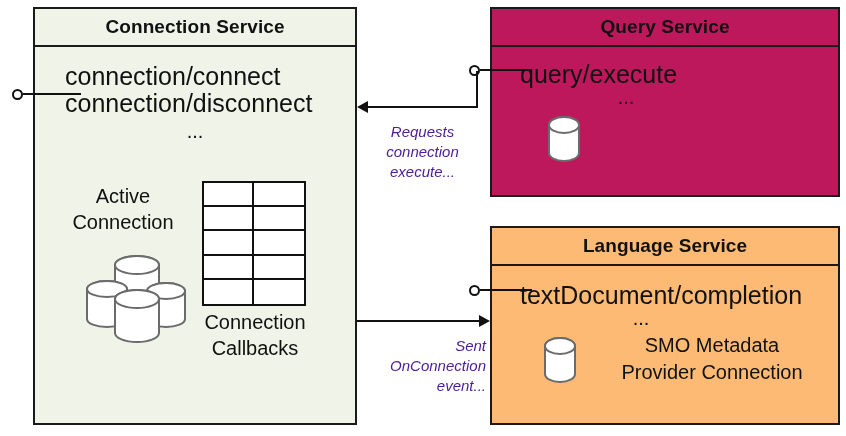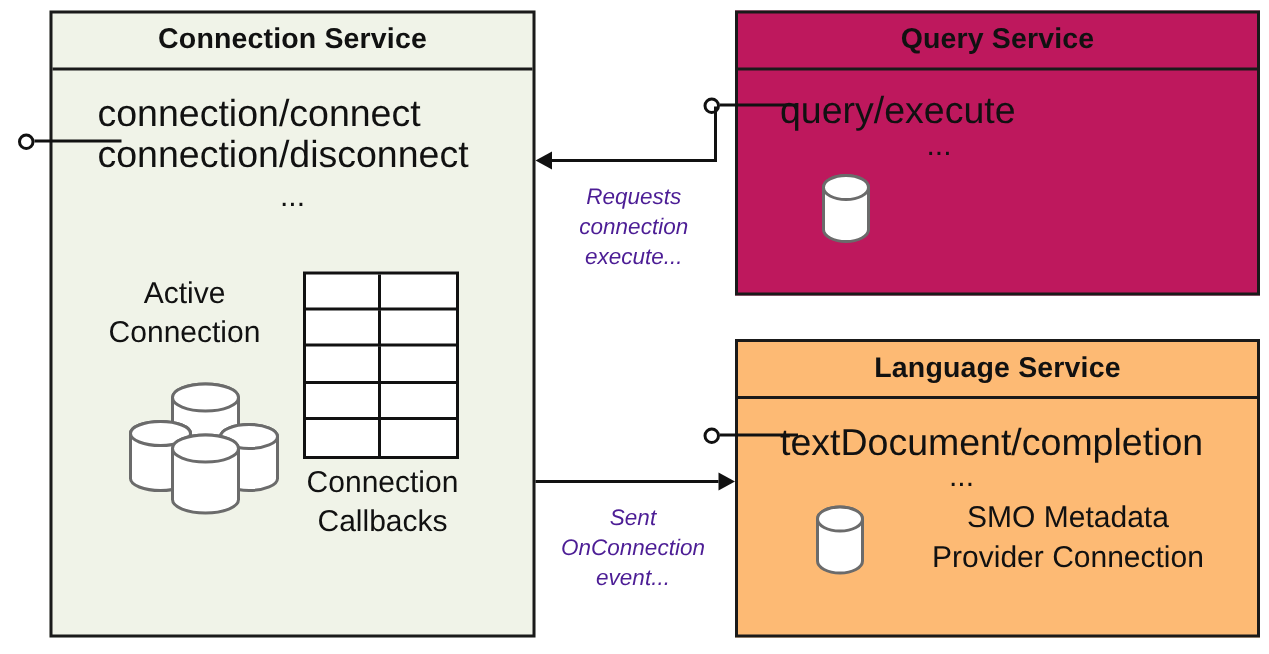--- a/index.html
+++ b/index.html
@@ -188,19 +188,19 @@
   <div class="ln h" style="left:368px;top:106px;width:110px;"></div>
   <div class="arrowhead arrow-left" style="left:357px;top:101px;"></div>
   <div class="edge-label" style="left:365px;top:122px;width:115px;">
     <div>Requests</div>
     <div>connection</div>
     <div>execute...</div>
   </div>
 
   <div class="ln h" style="left:357px;top:320px;width:122px;"></div>
   <div class="arrowhead arrow-right" style="left:479px;top:315px;"></div>
-  <div class="edge-label" style="left:358px;top:336px;width:128px;">
+  <div class="edge-label" style="left:358px;top:336px;width:128px;text-align:right;">
     <div>Sent</div>
     <div>OnConnection</div>
     <div>event...</div>
   </div>
 
 </div>
 
 </body></html>

